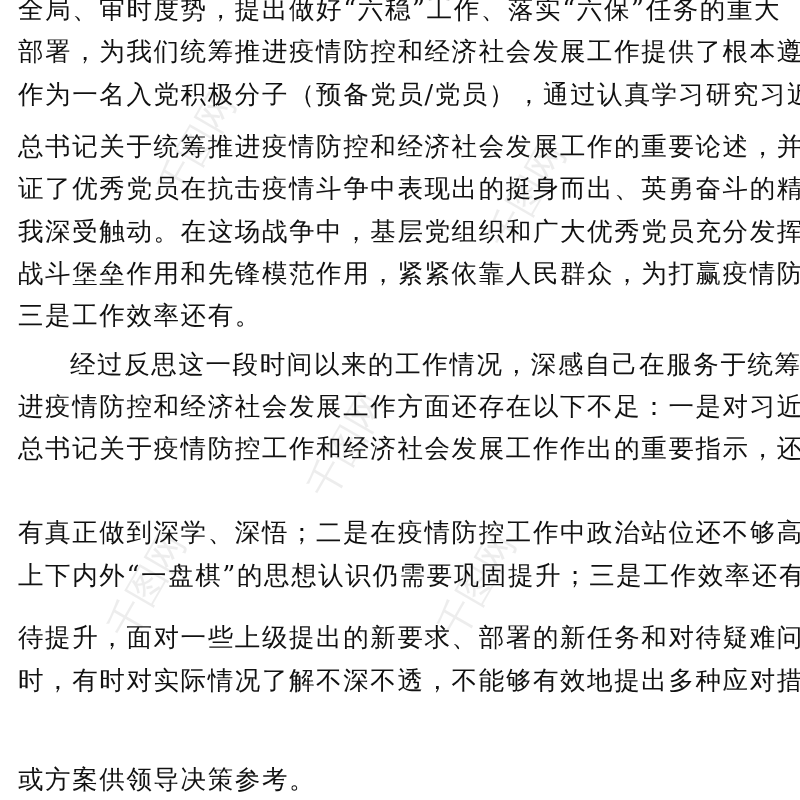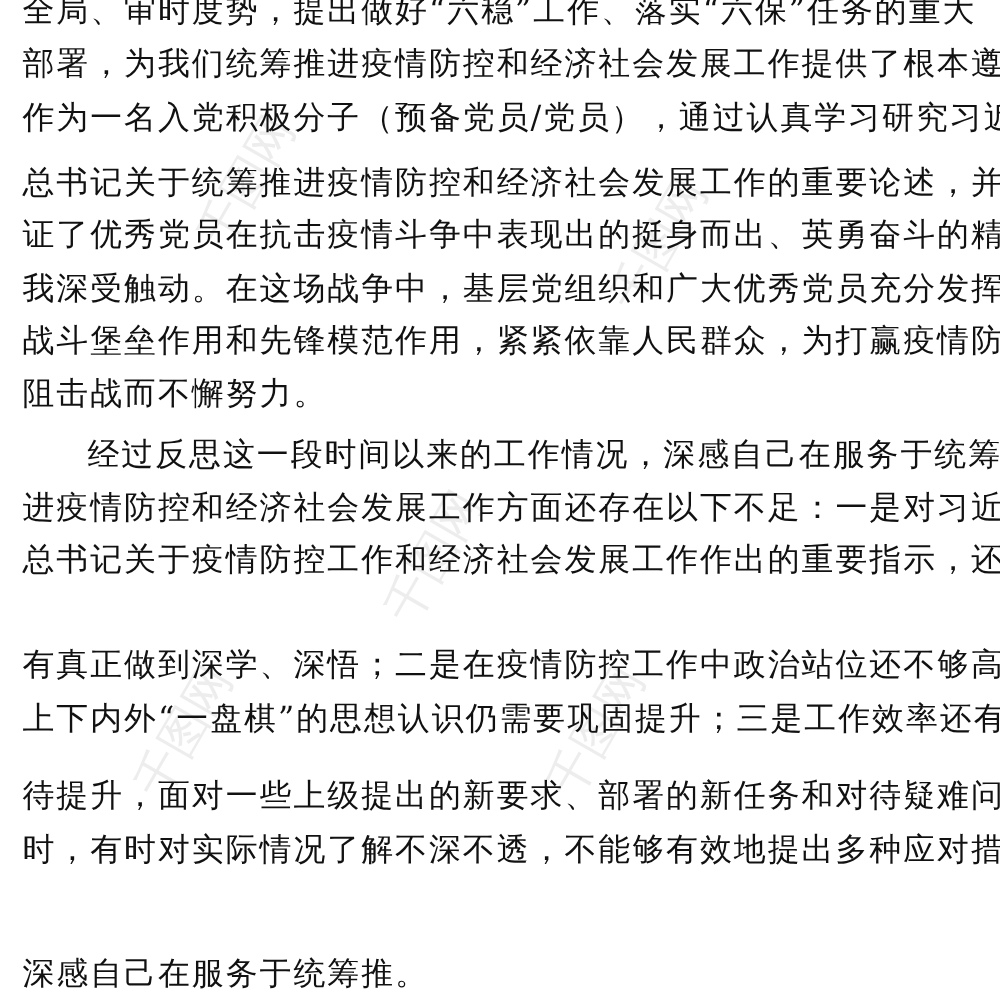--- a/index.html
+++ b/index.html
@@ -23,22 +23,22 @@
   <div class="wm" style="left:90px;top:560px;">千图网</div>
   <div class="wm" style="left:420px;top:560px;">千图网</div>
 
   <div class="line" style="top:-6px;">全局、审时度势，提出做好“六稳”工作、落实“六保”任务的重大</div>
   <div class="line" style="top:36px;">部署，为我们统筹推进疫情防控和经济社会发展工作提供了根本遵循。</div>
   <div class="line" style="top:79px;">作为一名入党积极分子（预备党员/党员），通过认真学习研究习近平</div>
   <div class="line" style="top:131px;">总书记关于统筹推进疫情防控和经济社会发展工作的重要论述，并见</div>
   <div class="line" style="top:173px;">证了优秀党员在抗击疫情斗争中表现出的挺身而出、英勇奋斗的精神，</div>
   <div class="line" style="top:216px;">我深受触动。在这场战争中，基层党组织和广大优秀党员充分发挥了</div>
   <div class="line" style="top:258px;">战斗堡垒作用和先锋模范作用，紧紧依靠人民群众，为打赢疫情防控</div>
-  <div class="line" style="top:300px;">阻击战而不懈努力。</div>
+  <div class="line" style="top:300px;">三是工作效率还有。</div>
   <div class="line indent" style="top:349px;">经过反思这一段时间以来的工作情况，深感自己在服务于统筹推</div>
   <div class="line" style="top:391px;">进疫情防控和经济社会发展工作方面还存在以下不足：一是对习近平</div>
   <div class="line" style="top:433px;">总书记关于疫情防控工作和经济社会发展工作作出的重要指示，还没</div>
   <div class="line" style="top:517px;">有真正做到深学、深悟；二是在疫情防控工作中政治站位还不够高，</div>
   <div class="line" style="top:560px;">上下内外“一盘棋”的思想认识仍需要巩固提升；三是工作效率还有</div>
   <div class="line" style="top:622px;">待提升，面对一些上级提出的新要求、部署的新任务和对待疑难问题</div>
   <div class="line" style="top:665px;">时，有时对实际情况了解不深不透，不能够有效地提出多种应对措施</div>
-  <div class="line" style="top:764px;">深感自己在服务于统筹推。</div>
+  <div class="line" style="top:764px;">或方案供领导决策参考。</div>
 </div>
 
 </body></html>

